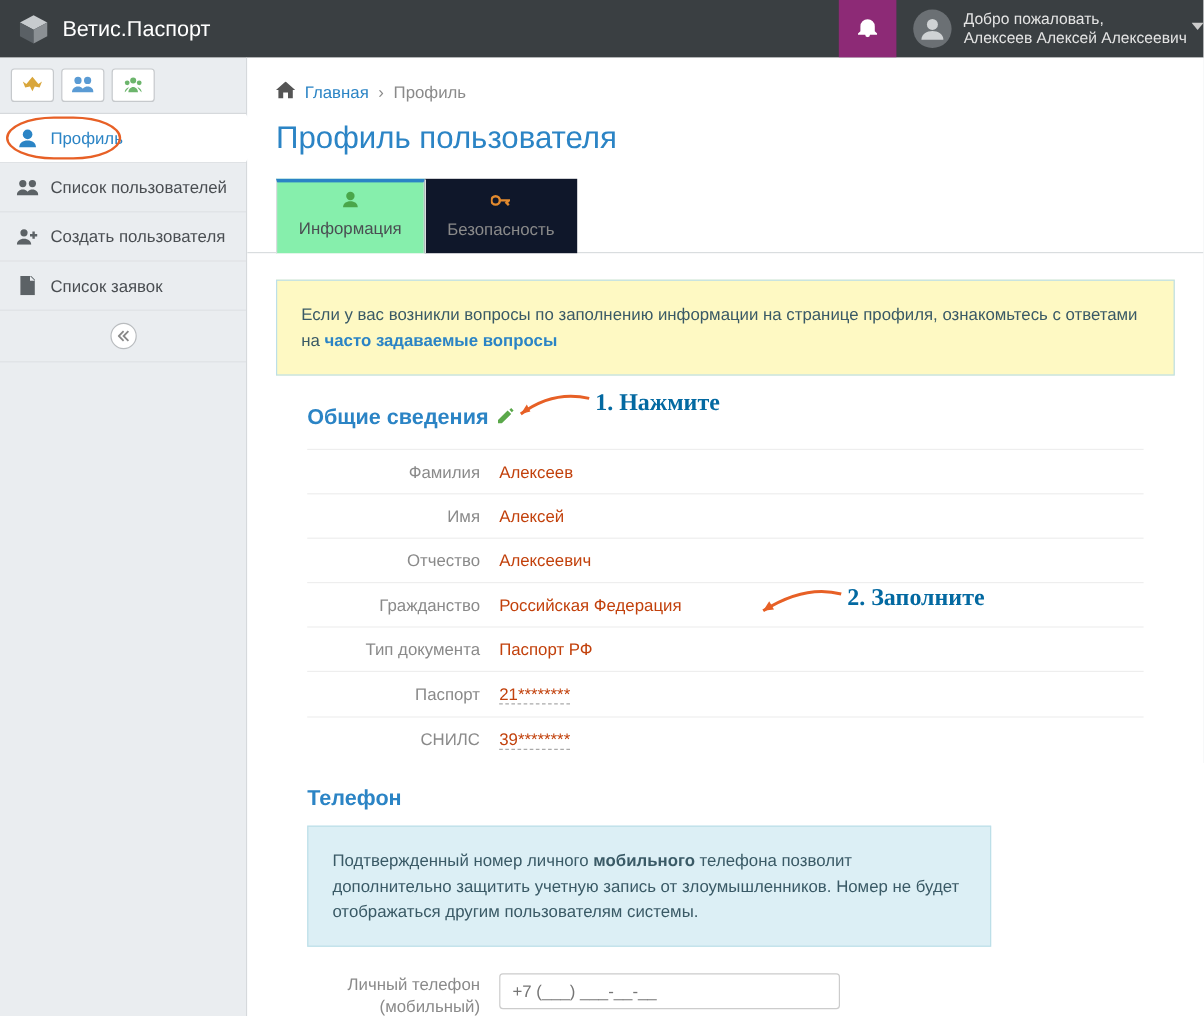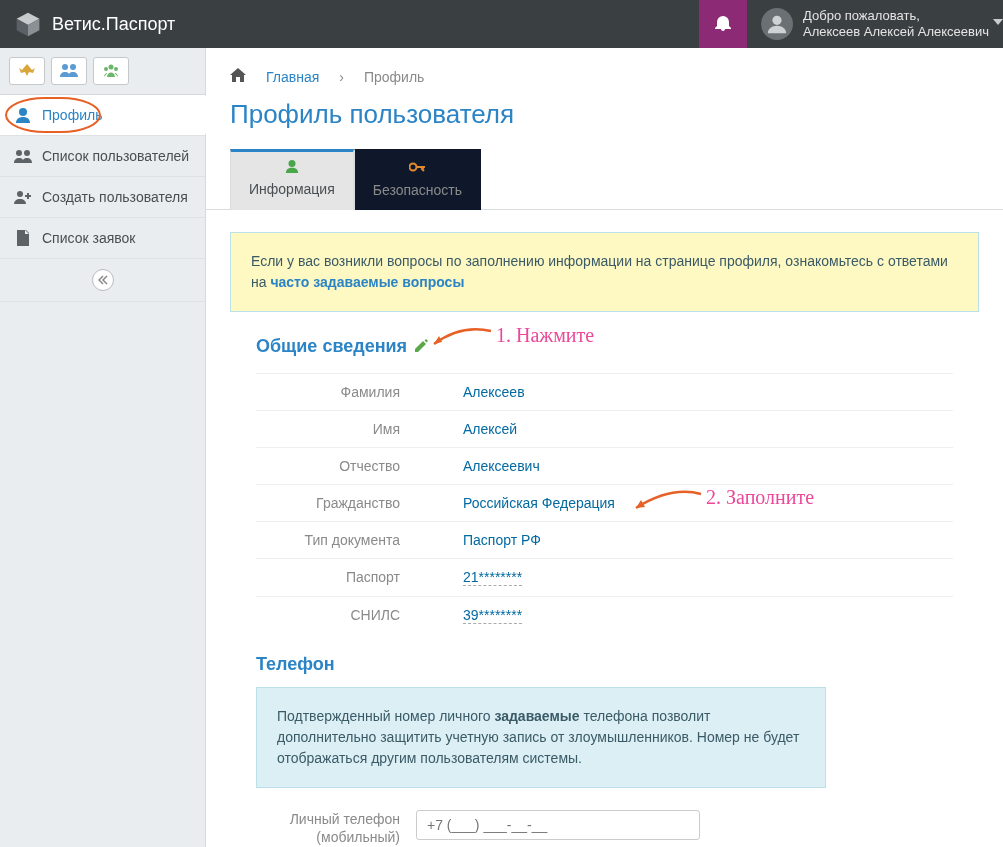--- a/index.html
+++ b/index.html
@@ -24,52 +24,52 @@
 .nav-item { display: flex; align-items: center; gap: 10px; padding: 12px 14px; color: #4a4e52; cursor: pointer; border-bottom: 1px solid #dfe2e5; position: relative; }
 .nav-item .nicon { width: 18px; display: flex; align-items: center; justify-content: center; }
 .nav-item.active { background: #fff; color: #2b84c5; }
 .nav-item.active::after { content: ""; position: absolute; right: -10px; top: 50%; transform: translateY(-50%); border-left: 10px solid #fff; border-top: 20px solid transparent; border-bottom: 20px solid transparent; }
 .circle-mark { position: absolute; left: 5px; top: 2px; width: 96px; height: 36px; border: 2px solid #e76026; border-radius: 50% / 60%; pointer-events: none; }
 
 .collapse-row { display: flex; justify-content: center; padding: 10px; border-bottom: 1px solid #dfe2e5; }
 .collapse-btn { width: 22px; height: 22px; border: 1px solid #b9bcbf; border-radius: 50%; background: #fff; display: flex; align-items: center; justify-content: center; cursor: pointer; }
 
 .main { flex: 1; background: #fff; overflow-y: auto; }
-.breadcrumb { padding: 20px 24px 14px; color: #8a8a8a; font-size: 14px; display: flex; align-items: center; gap: 20px; }
+.breadcrumb { padding: 20px 24px 14px; color: #8a8a8a; font-size: 14px; display: flex; align-items: center; gap: 8px; }
 .breadcrumb a { color: #2b84c5; text-decoration: none; }
 .page-title { padding: 0 24px 18px; font-size: 26px; font-weight: 400; color: #2b84c5; }
 
 .tabs { display: flex; border-bottom: 1px solid #d9dddf; padding: 0 24px; }
 .tab { padding: 10px 18px 12px; display: flex; flex-direction: column; align-items: center; gap: 4px; cursor: pointer; border: 1px solid transparent; border-bottom: none; color: #8a8a8a; position: relative; bottom: -1px; background: #0f172a; }
 .tab + .tab { border-left: 1px solid #d9dddf; }
-.tab.active { background: #e5e5e5; border-color: #d9dddf; color: #4a4e52; border-top: 3px solid #2b84c5; padding-top: 7px; }
+.tab.active { background: #86efac; border-color: #d9dddf; color: #4a4e52; border-top: 3px solid #2b84c5; padding-top: 7px; }
 .tab .ticon { font-size: 16px; }
 .tab.active .ticon { color: #4aa64a; }
 .tab:not(.active) .ticon { color: #e38a2e; }
 
 .info-banner { margin: 22px 24px 0; background: #fef9c3; border: 1px solid #bcdfe8; padding: 18px 20px; color: #3a5a66; line-height: 1.5; }
 .info-banner a { color: #2b84c5; font-weight: bold; text-decoration: none; }
 
 .section { margin: 24px 50px 0; position: relative; }
 .section-title { color: #2b84c5; font-size: 18px; font-weight: 600; display: flex; align-items: center; gap: 8px; margin-bottom: 16px; }
 .edit-icon { color: #5aa84a; cursor: pointer; }
 
 .field-row { display: flex; padding: 10px 0; border-top: 1px solid #eee; }
 .field-row:first-of-type { border-top: 1px solid #eee; }
 .field-label { width: 160px; text-align: right; padding-right: 16px; color: #8a8a8a; }
-.field-value { color: #0369a1; margin-left: 47px; }
+.field-value { color: #c2410c; }
 .field-value.dotted { border-bottom: 1px dashed #aaa; }
 
 .phone-title { color: #2b84c5; font-size: 18px; font-weight: 600; margin: 20px 0 12px; }
 .phone-banner { background: #dceff5; border: 1px solid #bcdfe8; padding: 18px 20px; color: #3a5a66; line-height: 1.5; max-width: 570px; margin-left: 0; }
 .phone-input-row { display: flex; align-items: flex-start; margin-top: 22px; }
 .phone-input-row .plabel { width: 160px; text-align: right; padding-right: 16px; color: #8a8a8a; line-height: 1.3; }
 .phone-input-row input { padding: 6px 10px; border: 1px solid #ccc; border-radius: 3px; width: 284px; font-size: 14px; color: #555; }
 
-.anno { position: absolute; font-family: "Comic Sans MS", cursive; color: #ec4899; font-size: 20px; font-weight: normal; pointer-events: none; }
+.anno { position: absolute; font-family: "Comic Sans MS", cursive; color: #0369a1; font-size: 20px; font-weight: bold; pointer-events: none; }
 .arrow1 { position: absolute; pointer-events: none; }
 </style>
 </head>
 <body>
 
 <div class="topbar">
   <div class="logo-box">
     <span class="logo-cube">
       <svg viewBox="0 0 32 32" width="28" height="28">
         <polygon points="16,3 29,10 16,17 3,10" fill="#c7cbce"></polygon>
@@ -260,21 +260,21 @@
         <div class="field-value dotted">21********</div>
       </div>
       <div class="field-row">
         <div class="field-label">СНИЛС</div>
         <div class="field-value dotted">39********</div>
       </div>
 
       <div class="phone-title">Телефон</div>
 
       <div class="phone-banner">
-        <span>Подтвержденный номер личного </span><b>задаваемые</b><span> телефона позволит дополнительно защитить учетную запись от злоумышленников. Номер не будет отображаться другим пользователям системы.</span>
+        <span>Подтвержденный номер личного </span><b>мобильного</b><span> телефона позволит дополнительно защитить учетную запись от злоумышленников. Номер не будет отображаться другим пользователям системы.</span>
       </div>
 
       <div class="phone-input-row">
         <div class="plabel">
           <span>Личный телефон</span><br>
           <span>(мобильный)</span>
         </div>
         <input type="text" placeholder="+7 (___) ___-__-__" style="">
       </div>
     </div>

